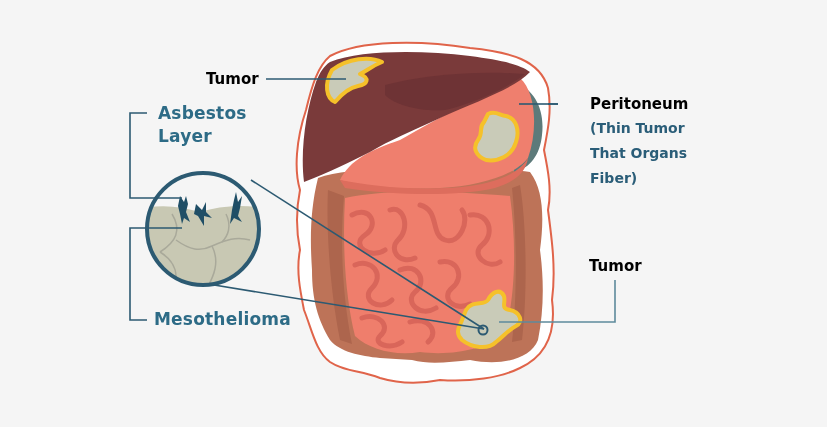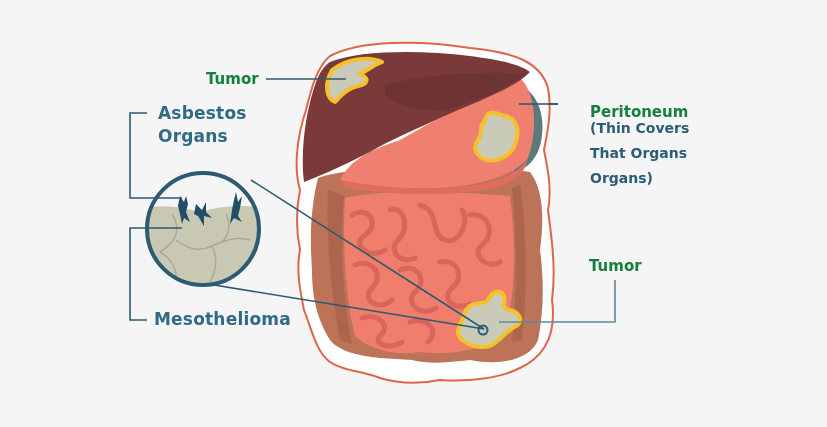--- a/index.html
+++ b/index.html
@@ -1,19 +1,19 @@
 <!DOCTYPE html>
 <html><head>
 <meta charset="utf-8">
 <style>
   html, body { margin:0; padding:0; }
   body { width:827px; height:427px; background:#f5f5f5; overflow:hidden; position:relative; font-family:"DejaVu Sans", "Liberation Sans", sans-serif; }
   #diagram { position:absolute; left:0; top:0; width:827px; height:427px; }
   .label { position:absolute; color:#1f4e66; font-size:15px; line-height:24px; white-space:nowrap; }
-  .label.bold { font-weight:bold; color:#15803d; }
+  .label.bold { font-weight:bold; color:#000000; }
   .label.teal { color:#2d6b86; font-size:17px; line-height:23px; font-weight:bold; letter-spacing:0.2px; }
   .label.peri-sub { font-weight:bold; color:#2a5d78; font-size:14px; line-height:25px; }
 </style>
 </head>
 <body>
 
 <svg id="diagram" viewBox="0 0 827 427" xmlns="http://www.w3.org/2000/svg">
 
   <g>
     <path d="M330,56 C360,40 420,40 470,48 C510,52 540,60 548,88 C552,110 548,130 544,150 C548,170 552,190 548,210 C552,240 556,270 552,300 C556,330 548,355 520,368 C500,378 470,382 440,380 C420,384 400,384 380,378 C360,370 345,372 330,362 C316,352 312,330 304,310 C300,290 296,270 300,250 C296,230 296,210 300,190 C294,170 296,140 306,110 C312,85 318,66 330,56 Z" fill="#ffffff" stroke="#e0644a" stroke-width="2"></path>
@@ -91,27 +91,27 @@
     <polyline points="499,322 615,322 615,280" stroke="#5e8a9c"></polyline>
   </g>
   <circle cx="483" cy="330" r="4.5" fill="none" stroke="#2c5a72" stroke-width="2"></circle>
   <line x1="548" y1="104" x2="558" y2="104" stroke="#2c5a72" stroke-width="1.6"></line>
 </svg>
 
 <div class="label bold" style="left:206px; top:67px;">Tumor</div>
 
 <div class="label teal" style="left:158px; top:102px;">
   <div>Asbestos</div>
-  <div>Organs</div>
+  <div>Layer</div>
 </div>
 
 <div class="label teal" style="left:154px; top:308px;">
   <div>Mesothelioma</div>
 </div>
 
-<div class="label bold" style="left:590px; top:92px;margin-top:8px;">Peritoneum</div>
+<div class="label bold" style="left:590px; top:92px;">Peritoneum</div>
 <div class="label peri-sub" style="left:590px; top:116px;">
-  <div>(Thin Covers</div>
+  <div>(Thin Tumor</div>
   <div>That Organs</div>
-  <div>Organs)</div>
+  <div>Fiber)</div>
 </div>
 
 <div class="label bold" style="left:589px; top:254px;">Tumor</div>
 
 </body></html>

